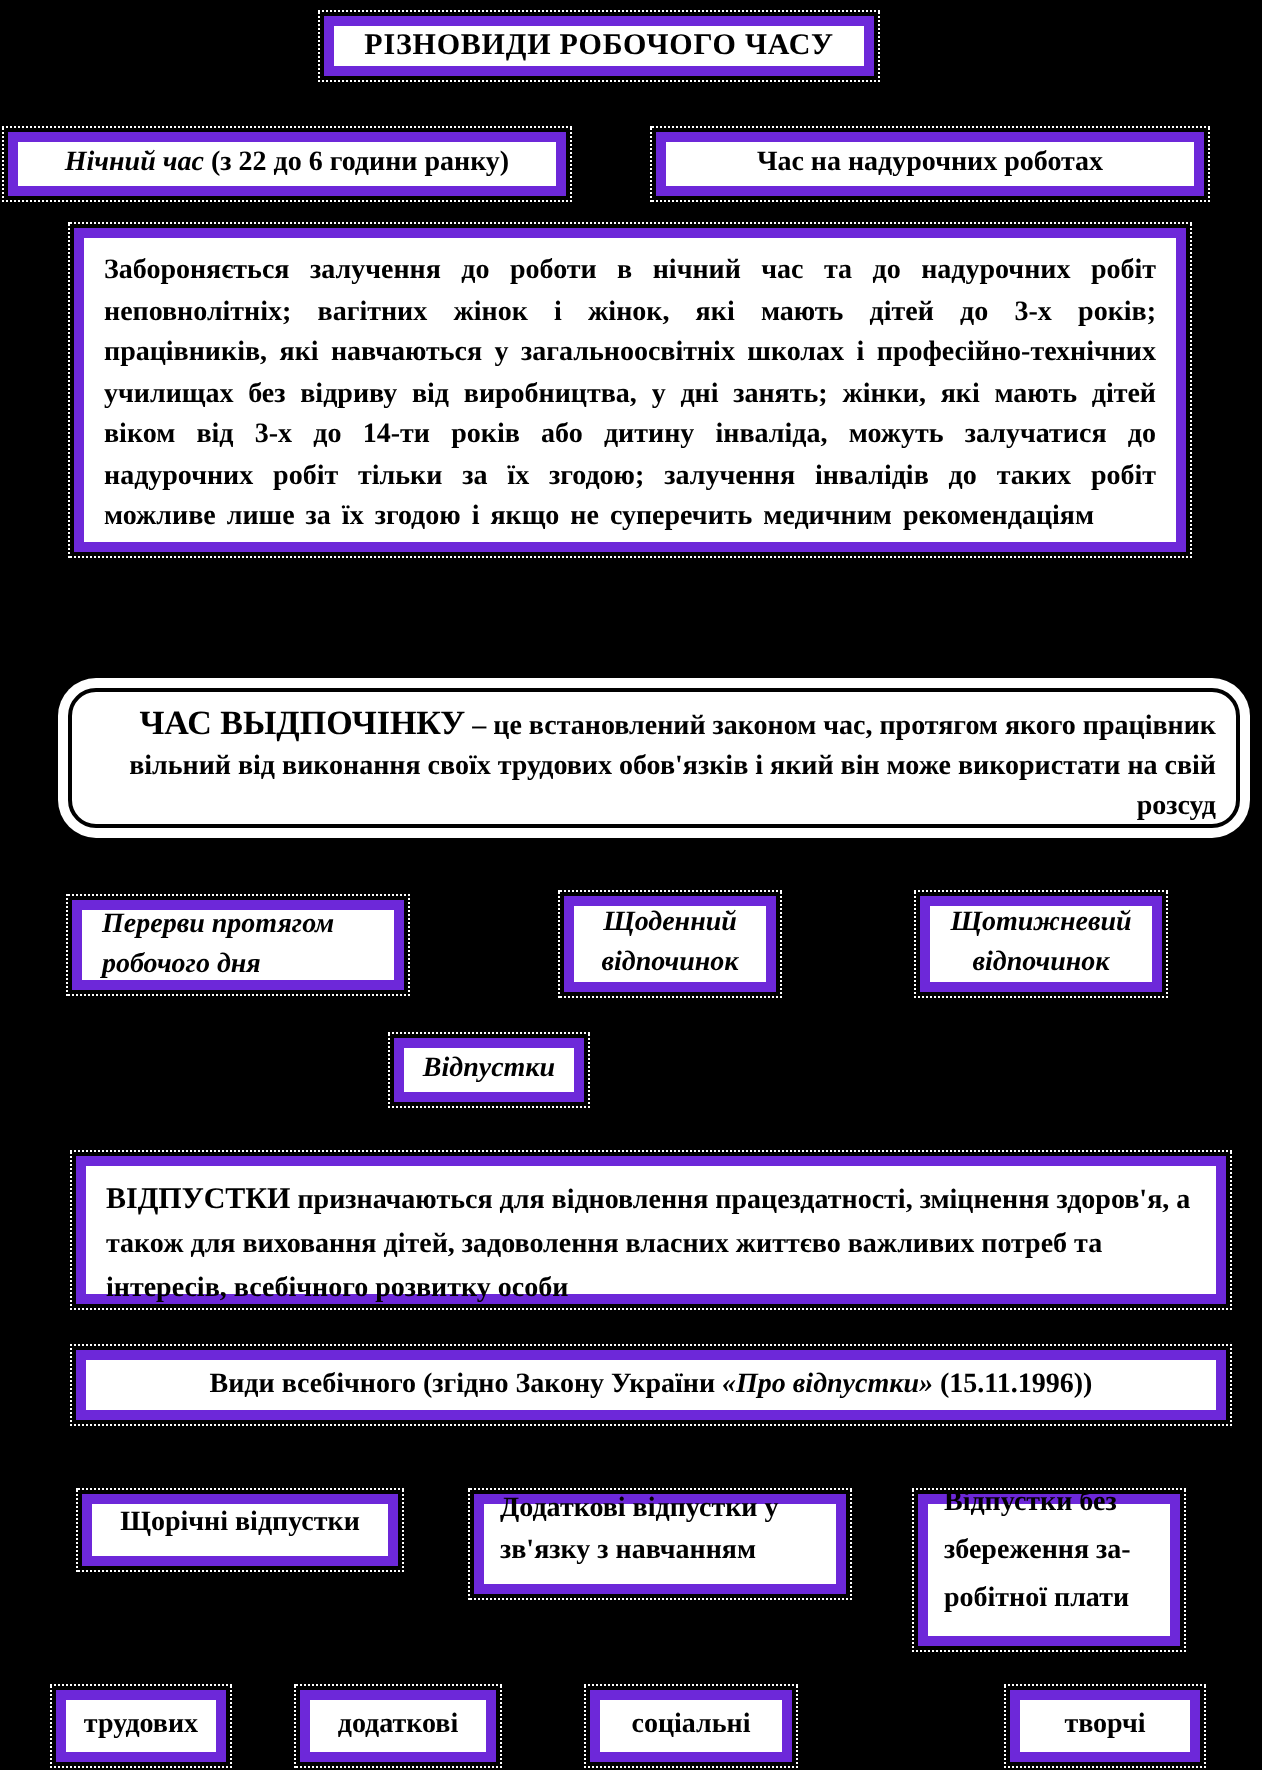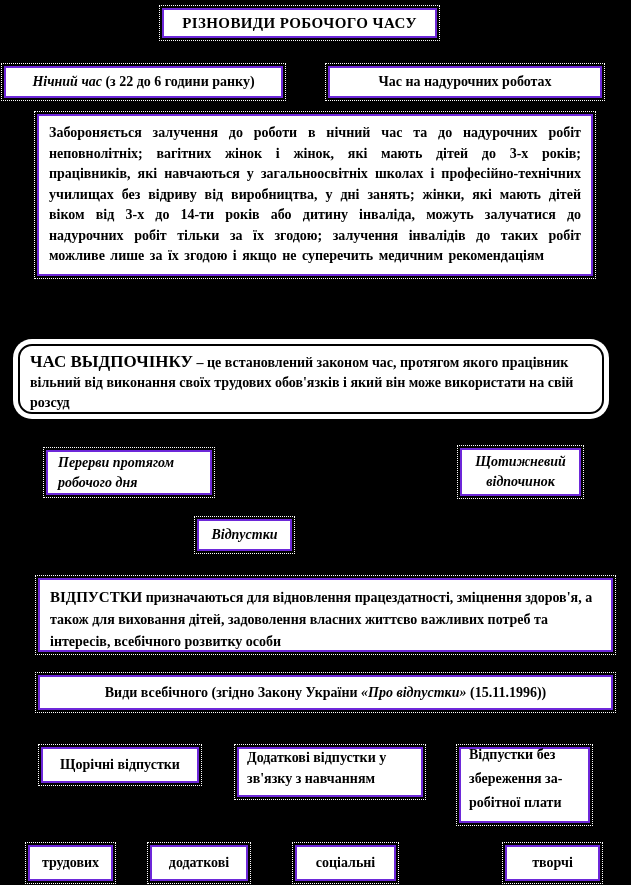--- a/index.html
+++ b/index.html
@@ -10,21 +10,21 @@
     background: #000;
     overflow: hidden;
     font-family: "Liberation Serif", "DejaVu Serif", serif;
     font-weight: bold;
     color: #000;
   }
   .box {
     position: absolute;
     box-sizing: border-box;
     background: #fff;
-    border: 2px solid #6d28d9;
+    border: 5px solid #6d28d9;
     outline: 1px dotted #fff;
     outline-offset: 2px;
     color: #000;
   }
   .center {
     display: flex;
     align-items: center;
     justify-content: center;
     text-align: center;
   }
@@ -81,29 +81,32 @@
   </div>
 
   <div class="box center label-sm" style="left:328px; top:66px; width:274px; height:32px;">
     <span>Час на надурочних роботах</span>
   </div>
 
   <div class="box para" style="left:37px; top:114px; width:556px; height:162px;">
     <span>Забороняється залучення до роботи в нічний час та до надурочних робіт неповнолітніх; вагітних жінок і жінок, які мають дітей до 3-х років; працівників, які навчаються у загальноосвітніх школах і професійно-технічних училищах без відриву від виробництва, у дні занять; жінки, які мають дітей віком від 3-х до 14-ти років або дитину інваліда, можуть залучатися до надурочних робіт тільки за їх згодою; залучення інвалідів до таких робіт можливе лише за їх згодою і якщо не суперечить медичним рекомендаціям</span>
   </div>
 
-  <div class="rounded-def" style="left:18px; top:344px; width:586px; height:70px;">
+  <div class="rounded-def" style="left:34px; top:344px; width:586px; height:70px;text-align:right;">
     <span class="lead-caps">ЧАС ВЫДПОЧІНКУ</span>
     <span>– це встановлений законом час, протягом якого працівник вільний від виконання своїх трудових обов'язків і який він може використати на свій розсуд</span>
   </div>
 
-  <div class="box vcenter-left label-sm italic pad-left" style="left:46px; top:450px; width:166px; height:45px; line-height:20px;justify-content:center;">
+  <div class="box vcenter-left label-sm italic pad-left" style="left:36px; top:450px; width:166px; height:45px; line-height:20px;justify-content:center;">
     <span>Перерви протягом робочого дня</span>
   </div>
 
+  <div class="box center label-sm italic" style="left:282px; top:448px; width:106px; height:48px; line-height:20px;">
+    <span>Щоденний відпочинок</span>
+  </div>
 
   <div class="box center label-sm italic" style="left:460px; top:448px; width:121px; height:48px; line-height:20px;">
     <span>Щотижневий відпочинок</span>
   </div>
 
   <div class="box center label-sm italic" style="left:197px; top:519px; width:95px; height:32px;">
     <span>Відпустки</span>
   </div>
 
 

